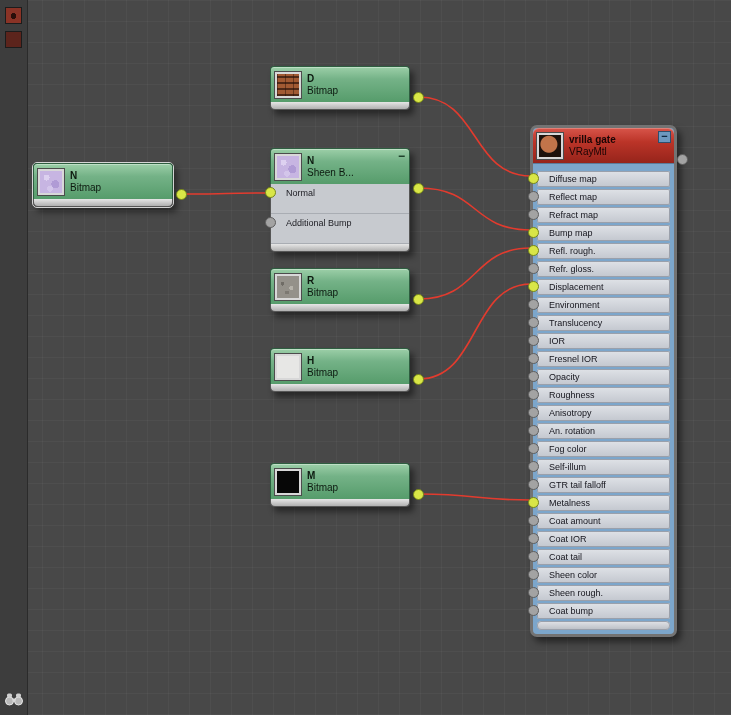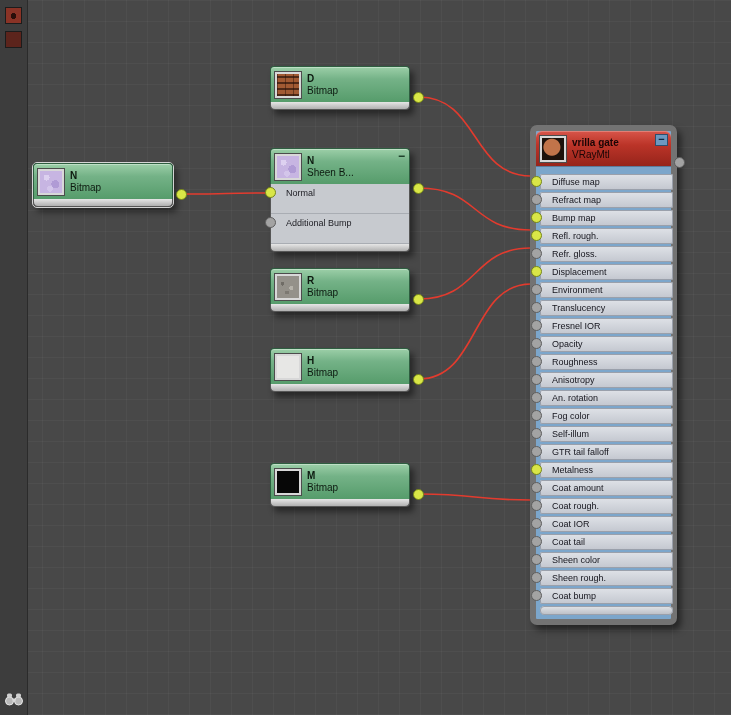--- a/index.html
+++ b/index.html
@@ -88,21 +88,21 @@
     font-size: 9px; color: #1c1c22; padding-left: 15px;
     border-bottom: 1px solid #a9adb3; cursor: pointer;
   }
   .nb-slot .socket { position: absolute; left: -6px; top: 3px; }
   .nb .socket.out { top: 35px; }
   .nb-min { position: absolute; right: 4px; top: 0; color: #10301c; font-size: 12px; font-weight: bold; cursor: pointer; }
 
   
   .vray-node {
     position: absolute; left: 530px; top: 125px; width: 147px; z-index: 2;
-    background: #7ca6cb; border: 6px solid #737373; border-radius: 7px;
+    background: #7ca6cb; border: 3px solid #737373; border-radius: 7px;
     box-shadow: 4px 5px 7px rgba(0,0,0,0.5);
     cursor: move;
   }
   .vray-header {
     height: 36px;
     background: linear-gradient(180deg, #d8554a 0%, #bb3428 40%, #96241b 100%);
     border-radius: 6px 6px 0 0;
     border-bottom: 1px solid #5c7b9a;
     box-shadow: inset 0 1px 0 rgba(255,255,255,0.25);
     display: flex; align-items: center; padding: 0 4px;
@@ -237,38 +237,39 @@
   <div class="vray-header">
     <div class="thumb thumb-v"></div>
     <div class="vray-titles">
       <div class="node-title">vrilla gate</div>
       <div class="node-type">VRayMtl</div>
     </div>
     <span class="vray-min">−</span>
   </div>
   <div class="vray-slots">
       <div class="vslot"><span class="socket connected"></span><span>Diffuse map</span></div>
+      <div class="vslot"><span class="socket"></span><span>Reflect map</span></div>
       <div class="vslot"><span class="socket"></span><span>Refract map</span></div>
       <div class="vslot"><span class="socket connected"></span><span>Bump map</span></div>
       <div class="vslot"><span class="socket connected"></span><span>Refl. rough.</span></div>
       <div class="vslot"><span class="socket"></span><span>Refr. gloss.</span></div>
       <div class="vslot"><span class="socket connected"></span><span>Displacement</span></div>
       <div class="vslot"><span class="socket"></span><span>Environment</span></div>
       <div class="vslot"><span class="socket"></span><span>Translucency</span></div>
+      <div class="vslot"><span class="socket"></span><span>IOR</span></div>
       <div class="vslot"><span class="socket"></span><span>Fresnel IOR</span></div>
       <div class="vslot"><span class="socket"></span><span>Opacity</span></div>
       <div class="vslot"><span class="socket"></span><span>Roughness</span></div>
       <div class="vslot"><span class="socket"></span><span>Anisotropy</span></div>
       <div class="vslot"><span class="socket"></span><span>An. rotation</span></div>
       <div class="vslot"><span class="socket"></span><span>Fog color</span></div>
       <div class="vslot"><span class="socket"></span><span>Self-illum</span></div>
       <div class="vslot"><span class="socket"></span><span>GTR tail falloff</span></div>
       <div class="vslot"><span class="socket connected"></span><span>Metalness</span></div>
       <div class="vslot"><span class="socket"></span><span>Coat amount</span></div>
-      <div class="vslot"><span class="socket"></span><span>Coat rough.</span></div>
       <div class="vslot"><span class="socket"></span><span>Coat IOR</span></div>
       <div class="vslot"><span class="socket"></span><span>Coat tail</span></div>
       <div class="vslot"><span class="socket"></span><span>Sheen color</span></div>
       <div class="vslot"><span class="socket"></span><span>Sheen rough.</span></div>
       <div class="vslot"><span class="socket"></span><span>Coat bump</span></div>
     </div>
   <div class="vray-footer"></div>
   <span class="socket out vray-out"></span>
 </div>
 

